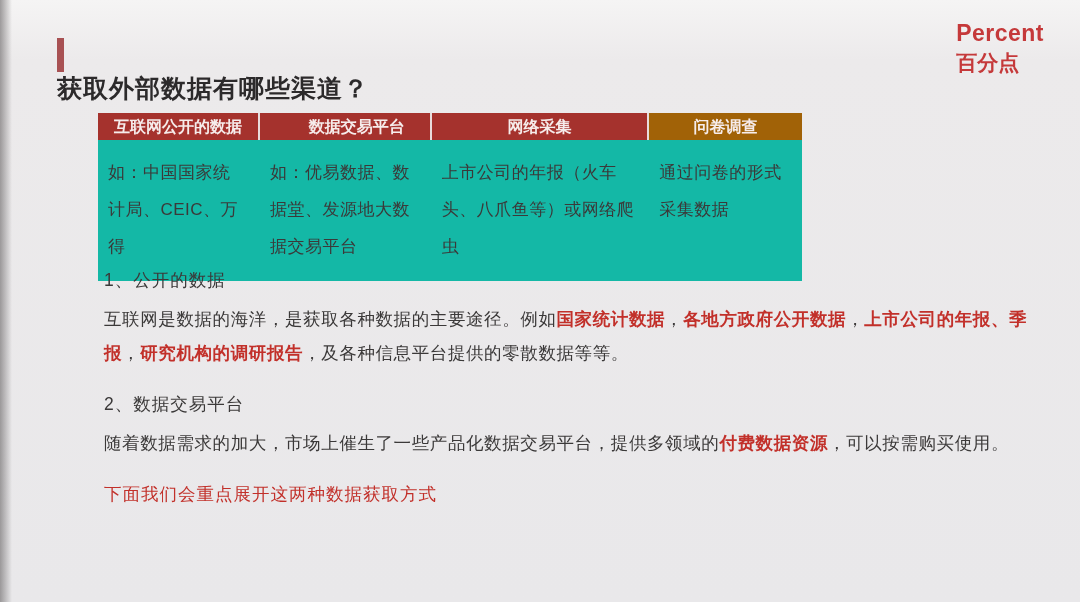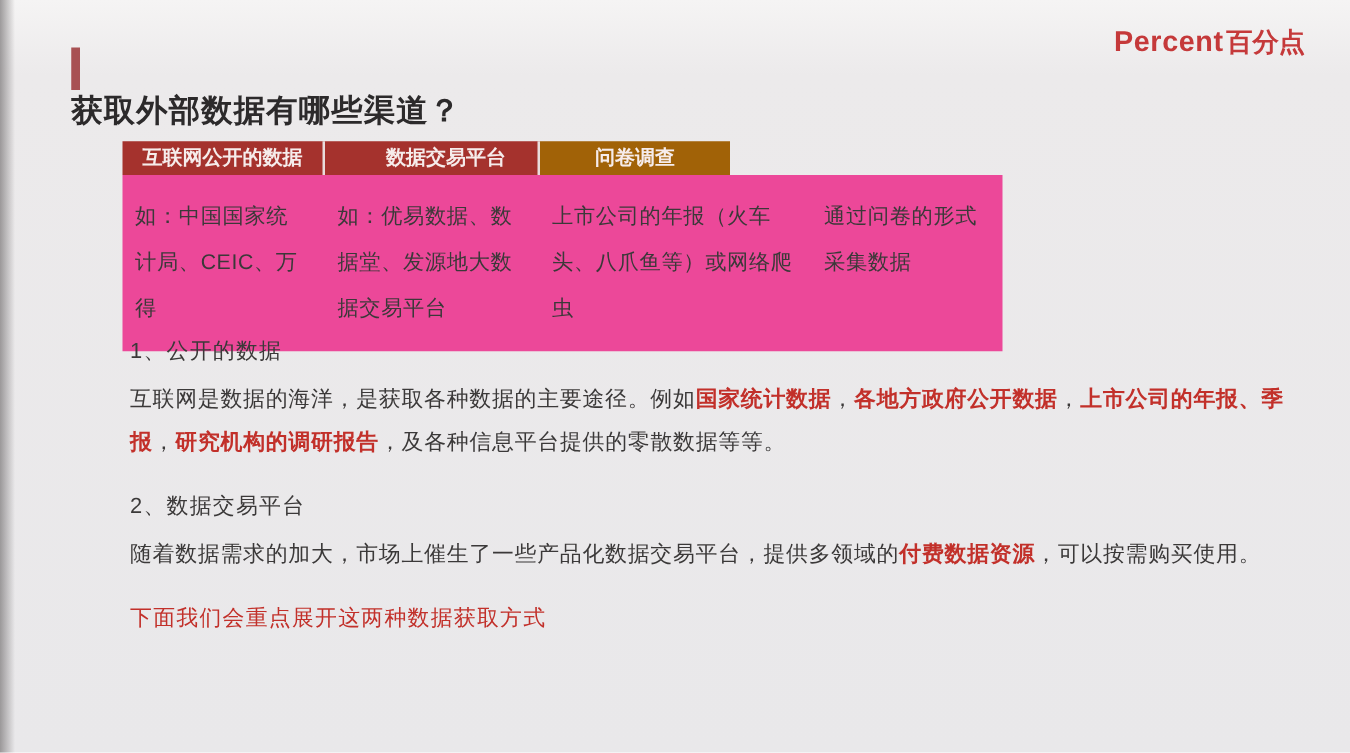--- a/index.html
+++ b/index.html
@@ -7,21 +7,21 @@
     width:1080px;height:602px;position:relative;overflow:hidden;
     font-family:"Liberation Sans","DejaVu Sans",sans-serif;
     background:linear-gradient(180deg,#f5f4f4 0%,#eceaeb 10%,#e9e8ea 100%);
   }
   .edge-shade-left{
     position:absolute;left:0;top:0;width:12px;height:602px;
     background:linear-gradient(90deg,rgba(128,125,126,.75),rgba(128,125,126,0));
     pointer-events:none;
   }
   
-  .logo{position:absolute;top:20px;right:36px;display:flex;align-items:baseline;gap:2px;}
+  .logo{position:absolute;top:20px;right:36px;display:flex;align-items:baseline;gap:2px;flex-direction:column;}
   .logo .latin{font-size:23px;font-weight:bold;letter-spacing:.5px;}
   .logo .cjk{font-size:21px;font-weight:bold;}
   
   .title-row{position:absolute;left:57px;top:38px;display:flex;align-items:flex-start;flex-direction:column;}
   .title-bar{width:7px;height:34px;margin-right:12px;}
   .title-text{font-size:25px;font-weight:bold;color:#2c2a2b;letter-spacing:1px;}
   
   .ext-table{position:absolute;left:98px;top:113px;width:704px;}
   .t-head{display:flex;}
   .t-head .th{
@@ -56,23 +56,24 @@
 
 <div class="title-row">
   <div class="title-bar" style="background: rgb(168, 81, 83);"></div>
   <div class="title-text">获取外部数据有哪些渠道？</div>
 </div>
 
 <div class="ext-table">
   <div class="t-head">
       <div class="th c0" style="background: rgb(165, 50, 45);">互联网公开的数据</div>
       <div class="th c1" style="background: rgb(165, 50, 45);">数据交易平台</div>
+      <div class="th c2" style="background: rgb(165, 50, 45);">网络采集</div>
       <div class="th c3" style="background: #a16207;">问卷调查</div>
     </div>
-  <div class="t-body" style="background: #ec4899;">
+  <div class="t-body" style="background: #14b8a6;">
       <div class="td c0">如：中国国家统计局、CEIC、万得</div>
       <div class="td c1">如：优易数据、数据堂、发源地大数据交易平台</div>
       <div class="td c2">上市公司的年报（火车头、八爪鱼等）或网络爬虫</div>
       <div class="td c3">通过问卷的形式采集数据</div>
     </div>
 </div>
 
 <div class="content">
   <div id="sections">
       <div class="sec-heading">1、公开的数据</div>

